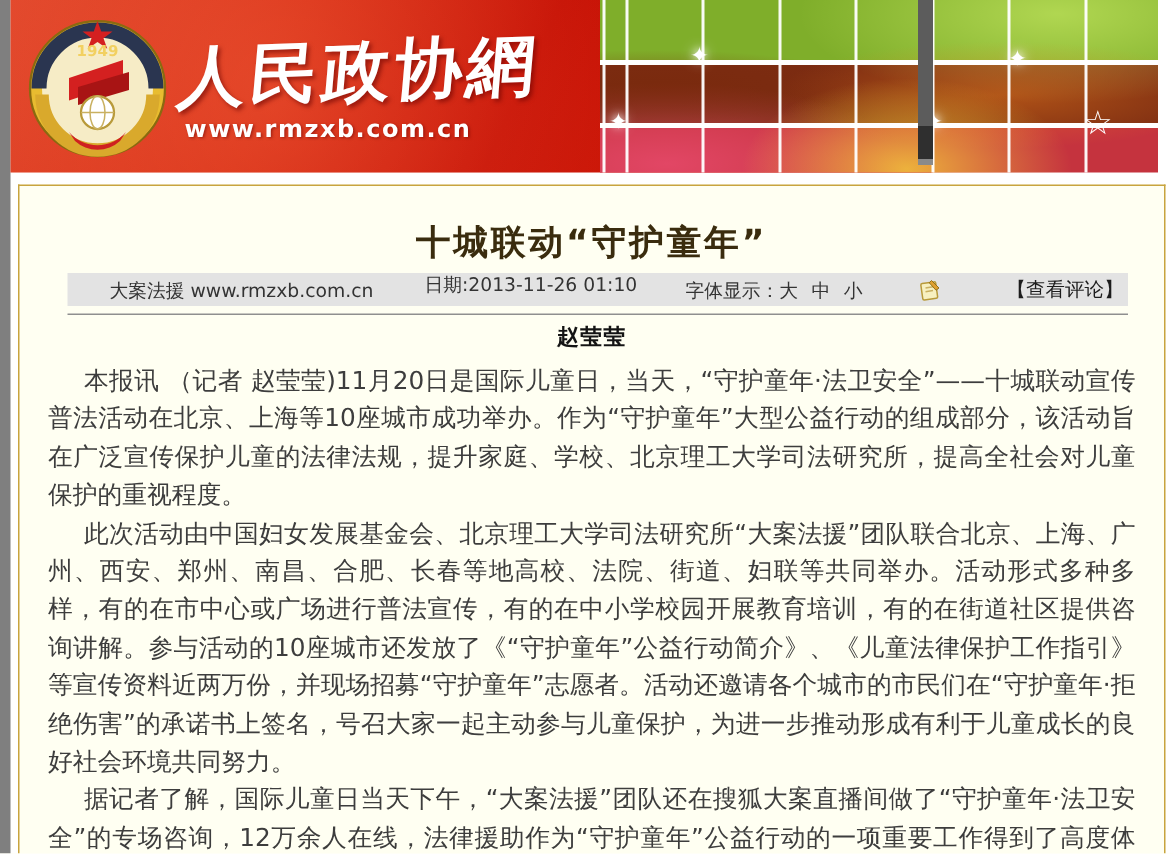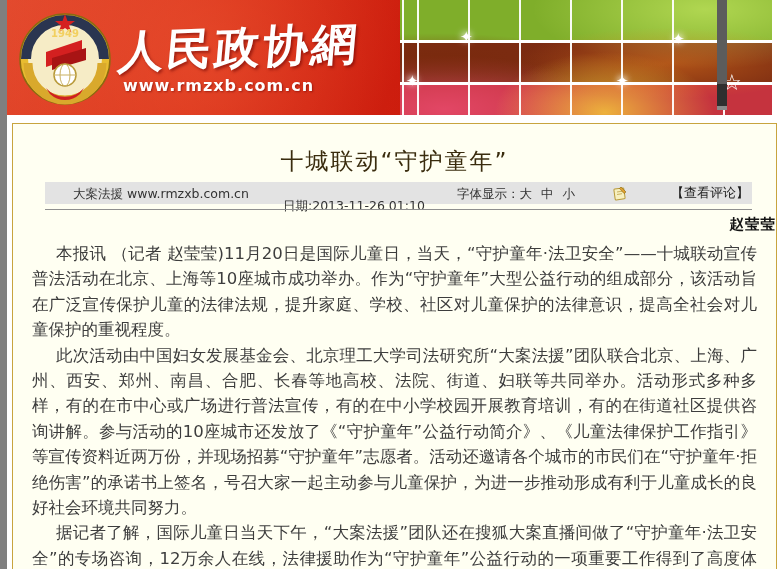--- a/index.html
+++ b/index.html
@@ -4,21 +4,21 @@
 <style>
   html,body{margin:0;padding:0;}
   body{
     width:782px;height:569px;position:relative;overflow:hidden;
     background:#ffffff;font-family:"DejaVu Sans","Liberation Sans",sans-serif;
   }
   
   .side-strip{position:absolute;left:0;top:0;width:7px;height:569px;background:#7f7f7f;}
   
   .header{
-    position:absolute;left:7px;top:0;width:720px;height:115px;
+    position:absolute;left:7px;top:0;width:615px;height:115px;
     background:
       radial-gradient(circle at 28% 50%, rgba(255,120,80,.35), transparent 55%),
       linear-gradient(115deg,#e0452a 0%,#d52a12 30%,#c61105 55%,#d01a09 80%,#b80d04 100%);
   }
   .emblem{position:absolute;left:11px;top:10px;width:94px;height:96px;cursor:pointer;}
   .site-name{
     position:absolute;left:112px;top:18px;color:#ffffff;font-size:45px;font-weight:bold;
     letter-spacing:3px;transform:skewX(-7deg) rotate(-2deg);
     text-shadow:2px 2px 3px rgba(100,0,0,.55);white-space:nowrap;
   }
@@ -44,38 +44,38 @@
     position:absolute;right:0;top:0;width:10px;height:110px;
     background:linear-gradient(180deg,#5c5c5c 0 84px,#2f2f2f 84px 106px,#8a8a8a 106px 110px);
   }
   
   .content{
     position:absolute;left:12px;top:123px;width:765px;height:446px;box-sizing:border-box;
     background:#fffff2;border:1px solid #c8a43e;border-bottom:none;
   }
   .article-title{
     position:absolute;left:0;top:22px;width:100%;text-align:center;
-    font-size:23px;font-weight:normal;color:#3a2c0e;letter-spacing:2px;
+    font-size:23px;font-weight:bold;color:#3a2c0e;letter-spacing:2px;
   }
   .info-bar{
     position:absolute;left:32px;top:58px;width:707px;height:22px;background:#e3e3e3;
     font-size:12.5px;color:#333333;
   }
   .info-bar .src{position:absolute;left:28px;top:4px;white-space:nowrap;}
-  .info-bar .date{position:absolute;left:238px;top:16px;white-space:nowrap;}
+  .info-bar .date{position:absolute;left:238px;top:0;white-space:nowrap;}
   .info-bar .fonts{position:absolute;left:412px;top:4px;white-space:nowrap;}
   .info-bar .fonts span.opt{margin-right:9px;cursor:pointer;}
   .comments{
     position:absolute;right:3px;top:1px;height:20px;display:flex;align-items:center;
     color:#1d1d1d;cursor:pointer;white-space:nowrap;font-size:13px;gap:40px;
   }
   .comments svg{margin-right:3px;}
   .separator{position:absolute;left:32px;top:85px;width:707px;height:0;border-top:1px solid #8f8f8f;}
   .author{
-    position:absolute;left:0;top:91px;width:100%;text-align:right;
+    position:absolute;left:0;top:91px;width:100%;text-align:center;
     font-size:14.5px;font-weight:bold;color:#141414;letter-spacing:1px;
   }
   .body-text{
     position:absolute;left:19px;top:117px;width:725px;
     font-size:16.5px;line-height:25.4px;color:#3d3d3d;text-align:justify;
   }
   .body-text p{margin:0;text-indent:24px;}
 </style>
 </head>
 <body>
@@ -125,18 +125,18 @@
       </svg>
       <span>【查看评论】</span>
     </span>
   </div>
 
   <div class="separator"></div>
 
   <div class="author">赵莹莹</div>
 
   <div class="body-text">
-    <p>本报讯 （记者 赵莹莹)11月20日是国际儿童日，当天，“守护童年·法卫安全”——十城联动宣传普法活动在北京、上海等10座城市成功举办。作为“守护童年”大型公益行动的组成部分，该活动旨在广泛宣传保护儿童的法律法规，提升家庭、学校、社区对儿童保护的法律意识，提高全社会对儿童保护的重视程度。</p>
+    <p>本报讯 （记者 赵莹莹)11月20日是国际儿童日，当天，“守护童年·法卫安全”——十城联动宣传普法活动在北京、上海等10座城市成功举办。作为“守护童年”大型公益行动的组成部分，该活动旨在广泛宣传保护儿童的法律法规，提升家庭、学校、北京理工大学司法研究所，提高全社会对儿童保护的重视程度。</p>
     <p>此次活动由中国妇女发展基金会、北京理工大学司法研究所“大案法援”团队联合北京、上海、广州、西安、郑州、南昌、合肥、长春等地高校、法院、街道、妇联等共同举办。活动形式多种多样，有的在市中心或广场进行普法宣传，有的在中小学校园开展教育培训，有的在街道社区提供咨询讲解。参与活动的10座城市还发放了《“守护童年”公益行动简介》、《儿童法律保护工作指引》等宣传资料近两万份，并现场招募“守护童年”志愿者。活动还邀请各个城市的市民们在“守护童年·拒绝伤害”的承诺书上签名，号召大家一起主动参与儿童保护，为进一步推动形成有利于儿童成长的良好社会环境共同努力。</p>
     <p>据记者了解，国际儿童日当天下午，“大案法援”团队还在搜狐大案直播间做了“守护童年·法卫安全”的专场咨询，12万余人在线，法律援助作为“守护童年”公益行动的一项重要工作得到了高度体现。</p>
 
   </div>
 </div>
 
 </body></html>

